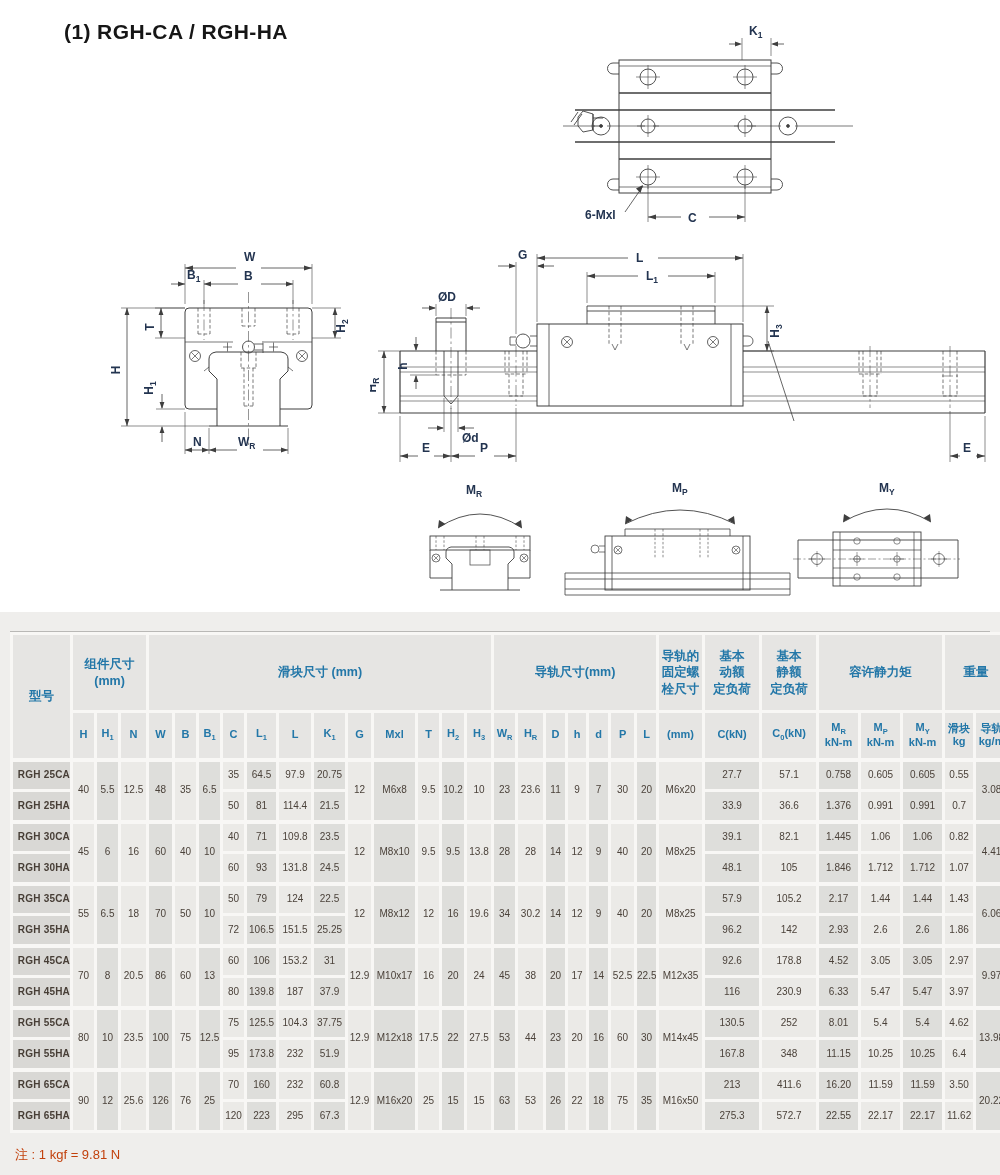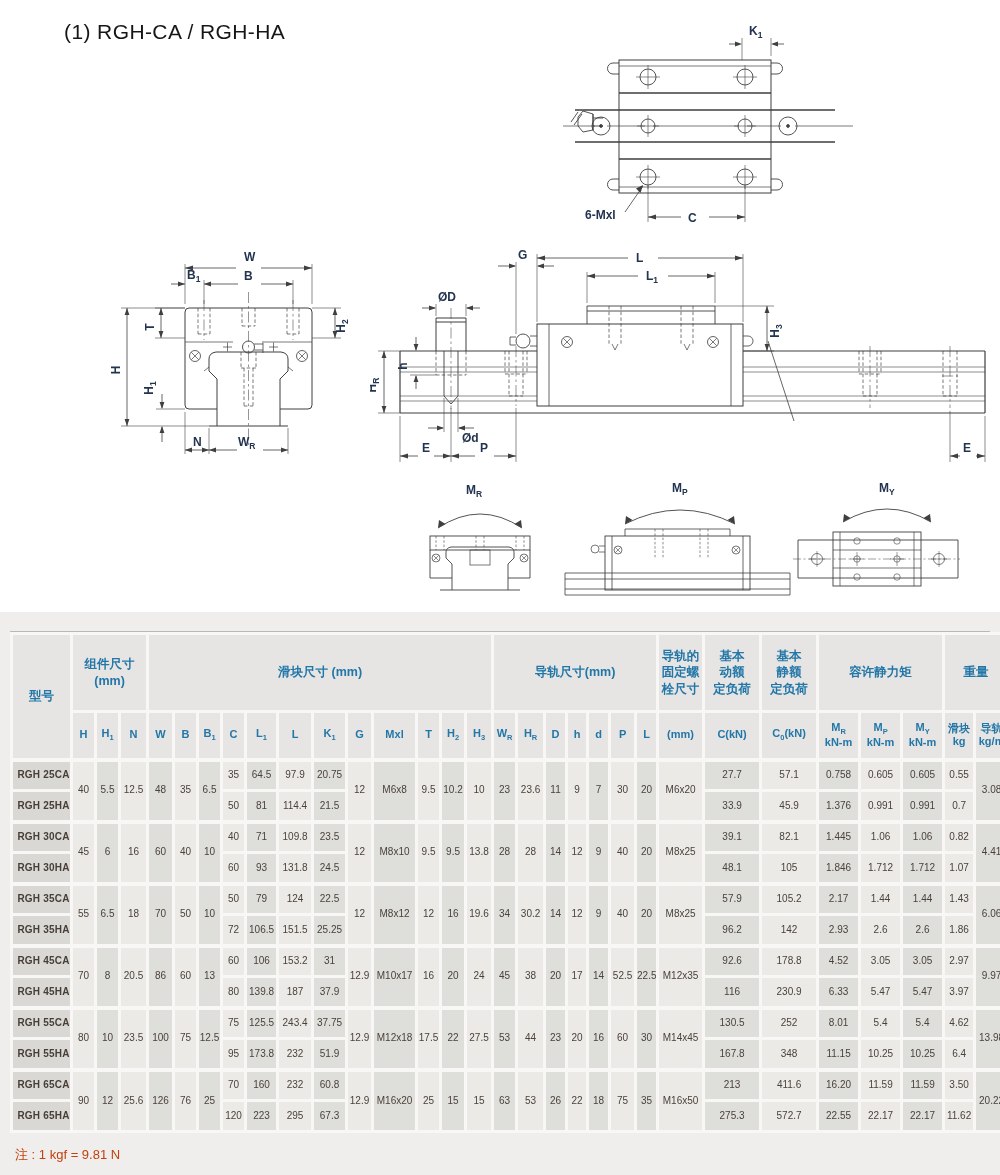--- a/index.html
+++ b/index.html
@@ -1,33 +1,33 @@
 <!DOCTYPE html>
 <html><head>
 <meta charset="utf-8">
 <style>
   *{margin:0;padding:0;box-sizing:border-box}
   html,body{width:1000px;height:1175px}
   body{position:relative;background:#ffffff;font-family:"Liberation Sans",sans-serif;overflow:hidden}
   .gray-section{position:absolute;left:0;top:612px;width:1000px;height:563px;background:#efeeec}
-  .title{position:absolute;left:64px;top:20px;font-size:21px;font-weight:normal;color:#161616;letter-spacing:.4px}
+  .title{position:absolute;left:64px;top:20px;font-size:21px;font-weight:bold;color:#161616;letter-spacing:.4px}
   .note{position:absolute;left:15px;top:1146px;font-size:13px;color:#c2410c}
   svg.drw{position:absolute}
   .dlbl{font-family:"Liberation Sans",sans-serif;font-weight:bold;font-size:12px;fill:#233450}
   .ssub{font-size:8.5px}
   
   .table-wrap{position:absolute;left:10px;top:631px;width:980px;border-top:1px solid #b9b8b6}
   table{width:980px;border-collapse:collapse;table-layout:fixed}
   th,td{border:3px solid #f8f7f5;overflow:hidden;vertical-align:middle;text-align:center}
   thead th{background:#e6e5e3;color:#2377a8;font-weight:bold}
   .h1row th{font-size:12.5px;line-height:1.3;white-space:pre-line;height:78px}
   .h2row th{font-size:11px;line-height:1.25;height:48px}
   thead sub,tbody sub{font-size:7.5px}
   tbody td{font-size:10px;color:#4b423a;height:31px;line-height:1.05}
-  td.model{text-align:center;padding-left:4px;font-weight:bold;font-size:10px;color:#473e36;letter-spacing:.2px}
+  td.model{text-align:right;padding-left:4px;font-weight:bold;font-size:10px;color:#473e36;letter-spacing:.2px}
   .c-light{background:#ebeae7}
   .c-dark{background:#dededb}
   .c-model{background:#d9d8d5}
   tr.gstart td{border-top:4px solid #f8f7f5}
 </style>
 </head>
 <body>
 
 <div class="gray-section"></div>
 
@@ -368,21 +368,21 @@
           <td class="c-light">0.55</td>
           <td class="c-dark" rowspan="2">3.08</td>
         </tr>
         <tr>
           <td class="model c-model">RGH 25HA</td>
           <td class="c-light">50</td>
           <td class="c-dark">81</td>
           <td class="c-light">114.4</td>
           <td class="c-dark">21.5</td>
           <td class="c-dark">33.9</td>
-          <td class="c-light">45.9</td>
+          <td class="c-light">36.6</td>
           <td class="c-dark">1.376</td>
           <td class="c-light">0.991</td>
           <td class="c-dark">0.991</td>
           <td class="c-light">0.7</td>
         </tr>
         <tr class="gstart">
           <td class="model c-model">RGH 30CA</td>
           <td class="c-light" rowspan="2">45</td>
           <td class="c-dark" rowspan="2">6</td>
           <td class="c-light" rowspan="2">16</td>
@@ -522,21 +522,21 @@
         <tr class="gstart">
           <td class="model c-model">RGH 55CA</td>
           <td class="c-light" rowspan="2">80</td>
           <td class="c-dark" rowspan="2">10</td>
           <td class="c-light" rowspan="2">23.5</td>
           <td class="c-dark" rowspan="2">100</td>
           <td class="c-light" rowspan="2">75</td>
           <td class="c-dark" rowspan="2">12.5</td>
           <td class="c-light">75</td>
           <td class="c-dark">125.5</td>
-          <td class="c-light">243.4</td>
+          <td class="c-light">104.3</td>
           <td class="c-dark">37.75</td>
           <td class="c-light" rowspan="2">12.9</td>
           <td class="c-dark" rowspan="2">M12x18</td>
           <td class="c-light" rowspan="2">17.5</td>
           <td class="c-dark" rowspan="2">22</td>
           <td class="c-light" rowspan="2">27.5</td>
           <td class="c-dark" rowspan="2">53</td>
           <td class="c-light" rowspan="2">44</td>
           <td class="c-dark" rowspan="2">23</td>
           <td class="c-light" rowspan="2">20</td>

